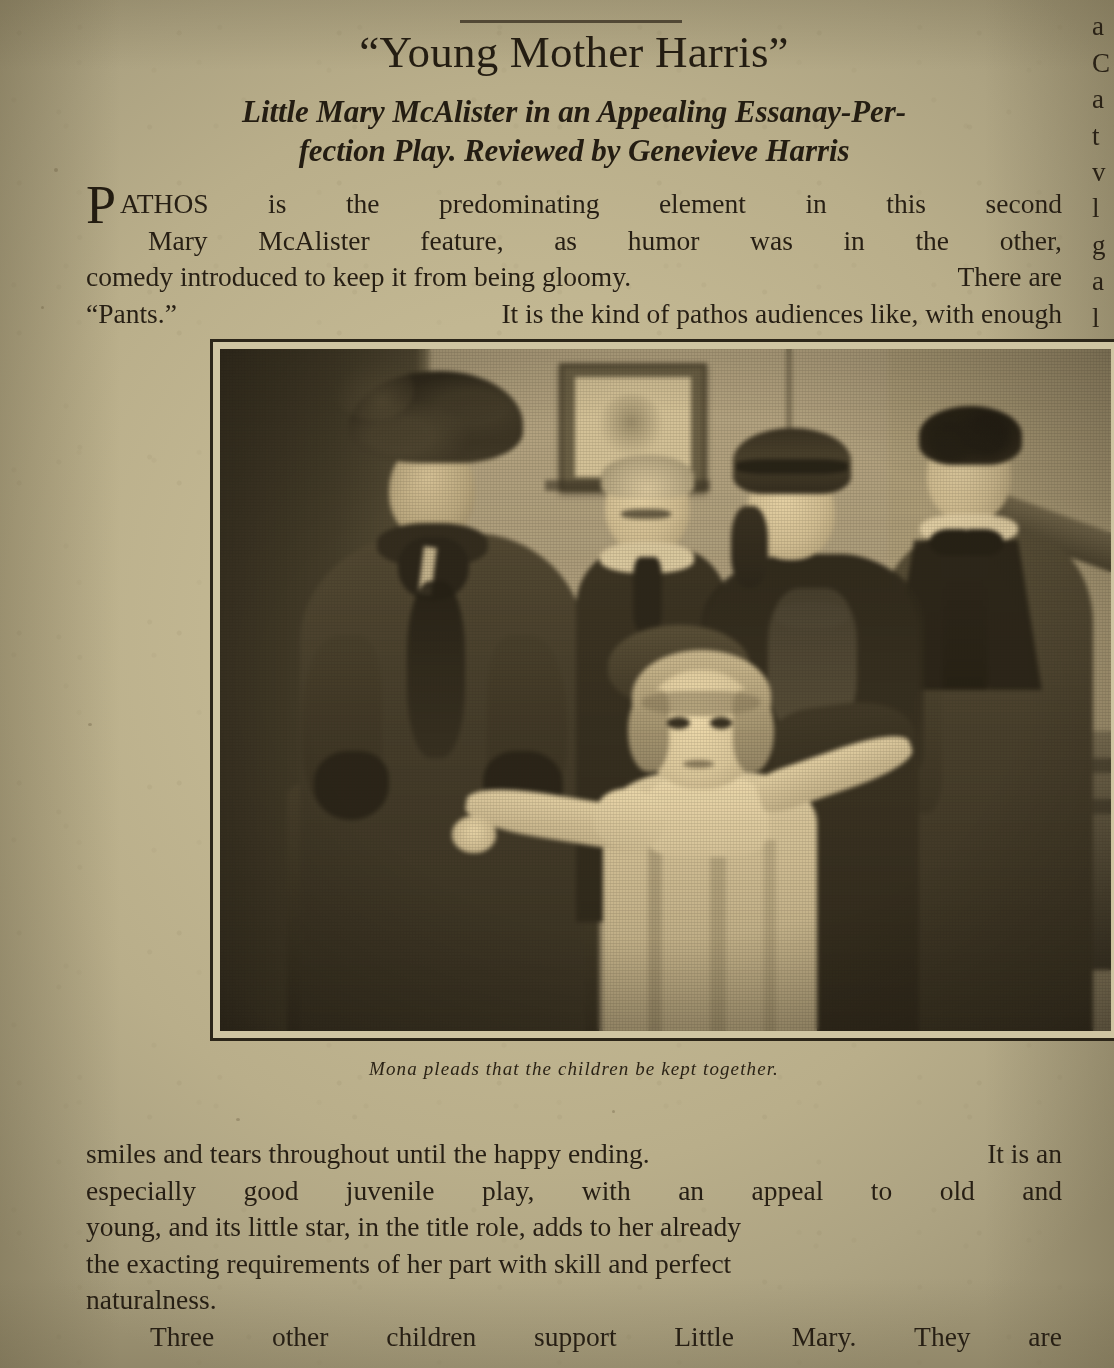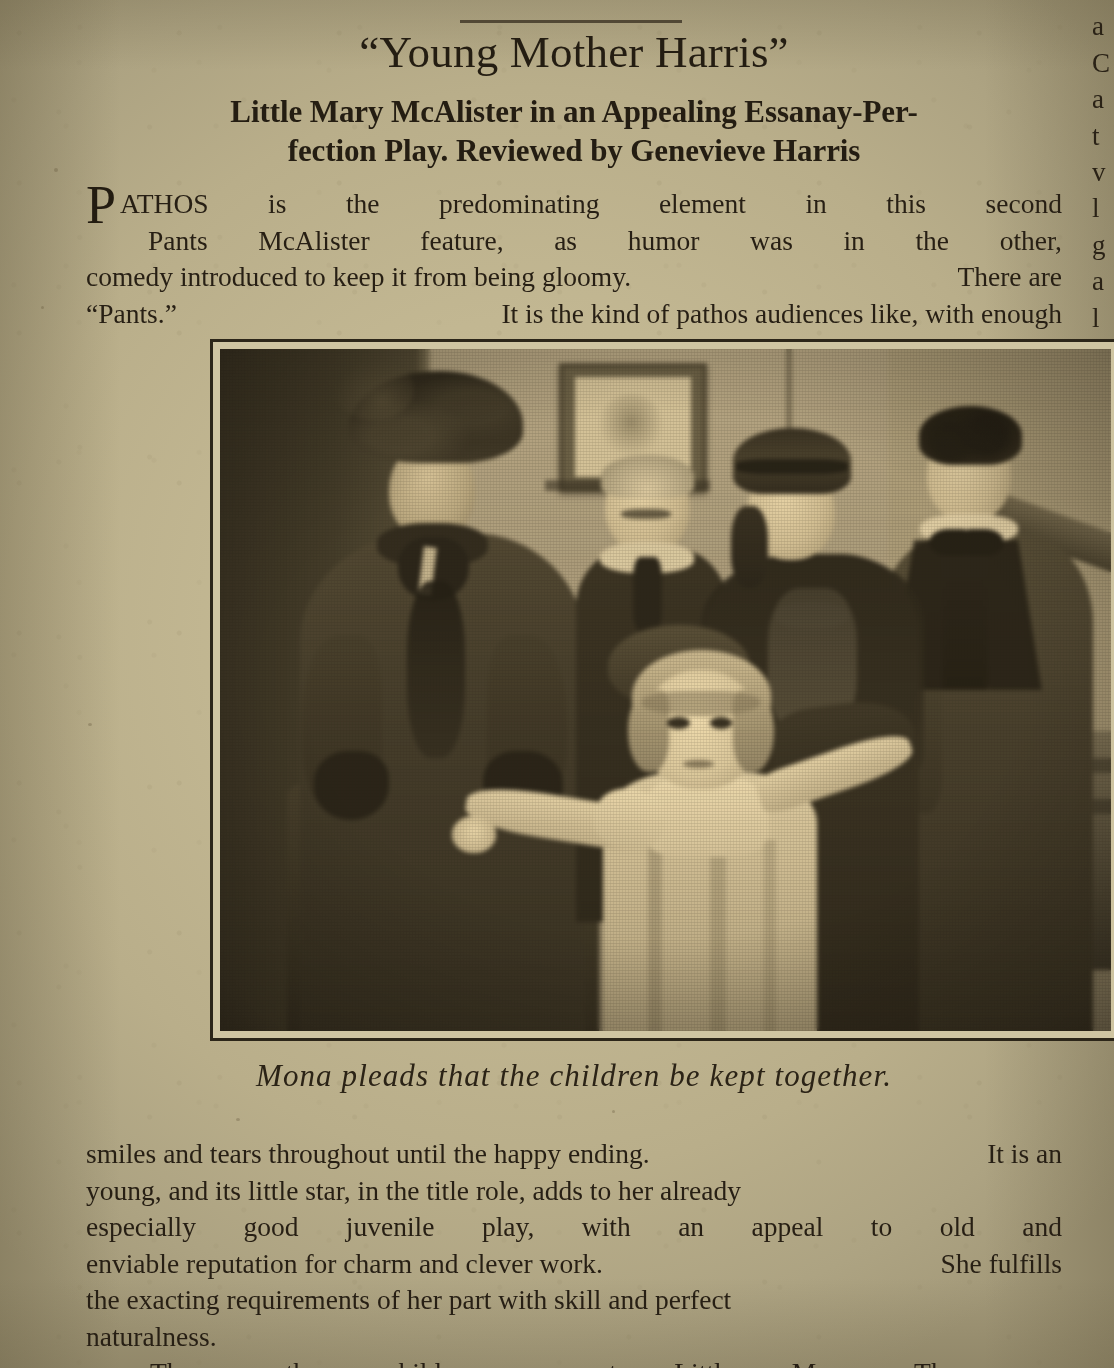--- a/index.html
+++ b/index.html
@@ -102,21 +102,21 @@
     left: 0;
     top: 92px;
     width: 976px;
     text-align: center;
     font-size: 31px;
     line-height: 1.27;
     color: #241d12;
     font-weight: 700;
     letter-spacing: -.1px;
   }
-  .subhead .sub-line { display: block; white-space: nowrap; }
+  .subhead .sub-line { display: block; white-space: nowrap; font-style: italic; }
 
   
   .body-block {
     position: absolute;
     left: 0;
     width: 976px;
     color: #271f14;
     font-size: 27.5px;
     line-height: 36.5px;
   }
@@ -567,21 +567,21 @@
   }
 
   
   .caption {
     position: absolute;
     left: 0;
     top: 1058px;
     width: 976px;
     text-align: center;
     font-style: italic;
-    font-size: 31px;
+    font-size: 19px;
     color: #2b2316;
     letter-spacing: 1.1px;
   }
 
   
   .sliver {
     position: absolute;
     left: 1092px;
     width: 26px;
     font-size: 27px;
@@ -631,21 +631,21 @@
         <span>ATHOS</span>
           <span>is</span>
           <span>the</span>
           <span>predominating</span>
           <span>element</span>
           <span>in</span>
           <span>this</span>
           <span>second</span>
       </span>
       <span class="tline j l2">
-        <span>Pants</span>
+        <span>Mary</span>
           <span>McAlister</span>
           <span>feature,</span>
           <span>as</span>
           <span>humor</span>
           <span>was</span>
           <span>in</span>
           <span>the</span>
           <span>other,</span>
       </span>
       <span class="tline j">
@@ -749,37 +749,33 @@
       </div>
     </div>
 
     <div class="caption">Mona pleads that the children be kept together.</div>
 
     <div class="body-block" id="tail">
       <span class="tline j">
         <span>smiles and tears throughout until the happy ending.</span>
           <span>It is an</span>
       </span>
-      <span class="tline">young, and its little star, in the title role, adds to her already</span>
       <span class="tline j">
         <span>especially</span>
           <span>good</span>
           <span>juvenile</span>
           <span>play,</span>
           <span>with</span>
           <span>an</span>
           <span>appeal</span>
           <span>to</span>
           <span>old</span>
           <span>and</span>
       </span>
-      <span class="tline j">
-        <span>enviable reputation for charm and clever work.</span>
-          <span>She fulfills</span>
-      </span>
+      <span class="tline">young, and its little star, in the title role, adds to her already</span>
       <span class="tline">the exacting requirements of her part with skill and perfect</span>
       <span class="tline">naturalness.</span>
       <span class="tline j indent">
         <span>Three</span>
           <span>other</span>
           <span>children</span>
           <span>support</span>
           <span>Little</span>
           <span>Mary.</span>
           <span>They</span>

